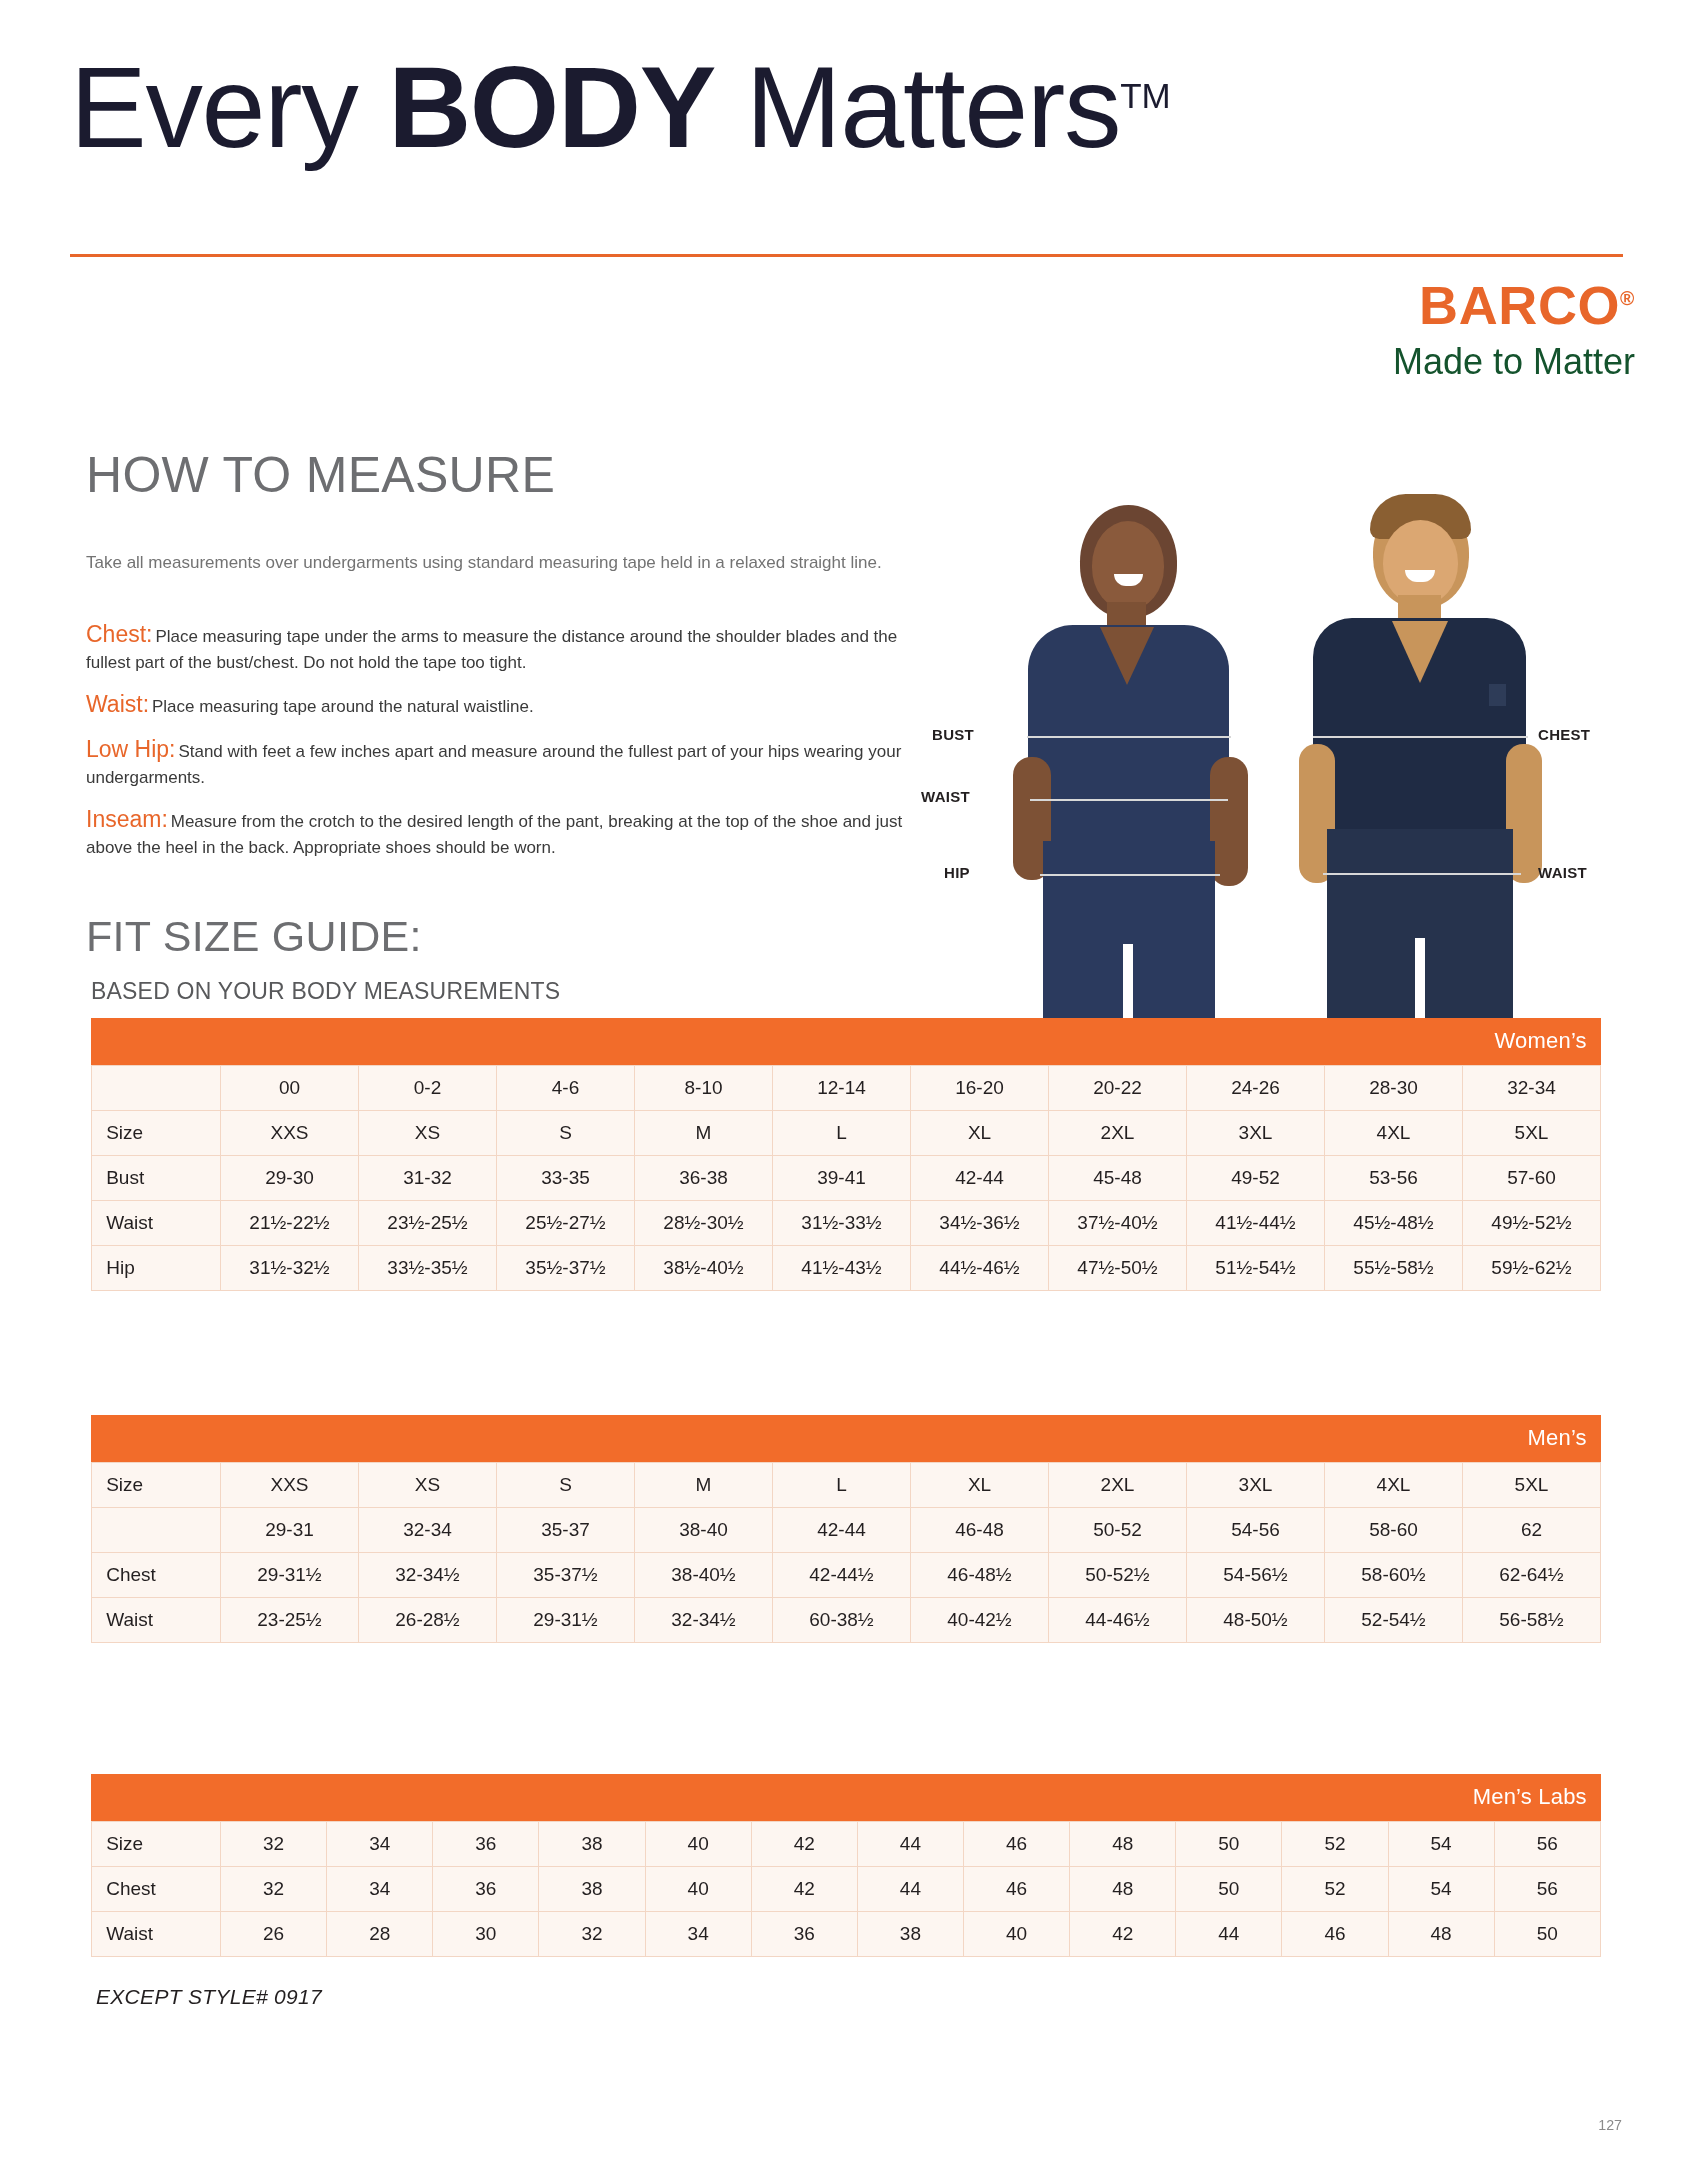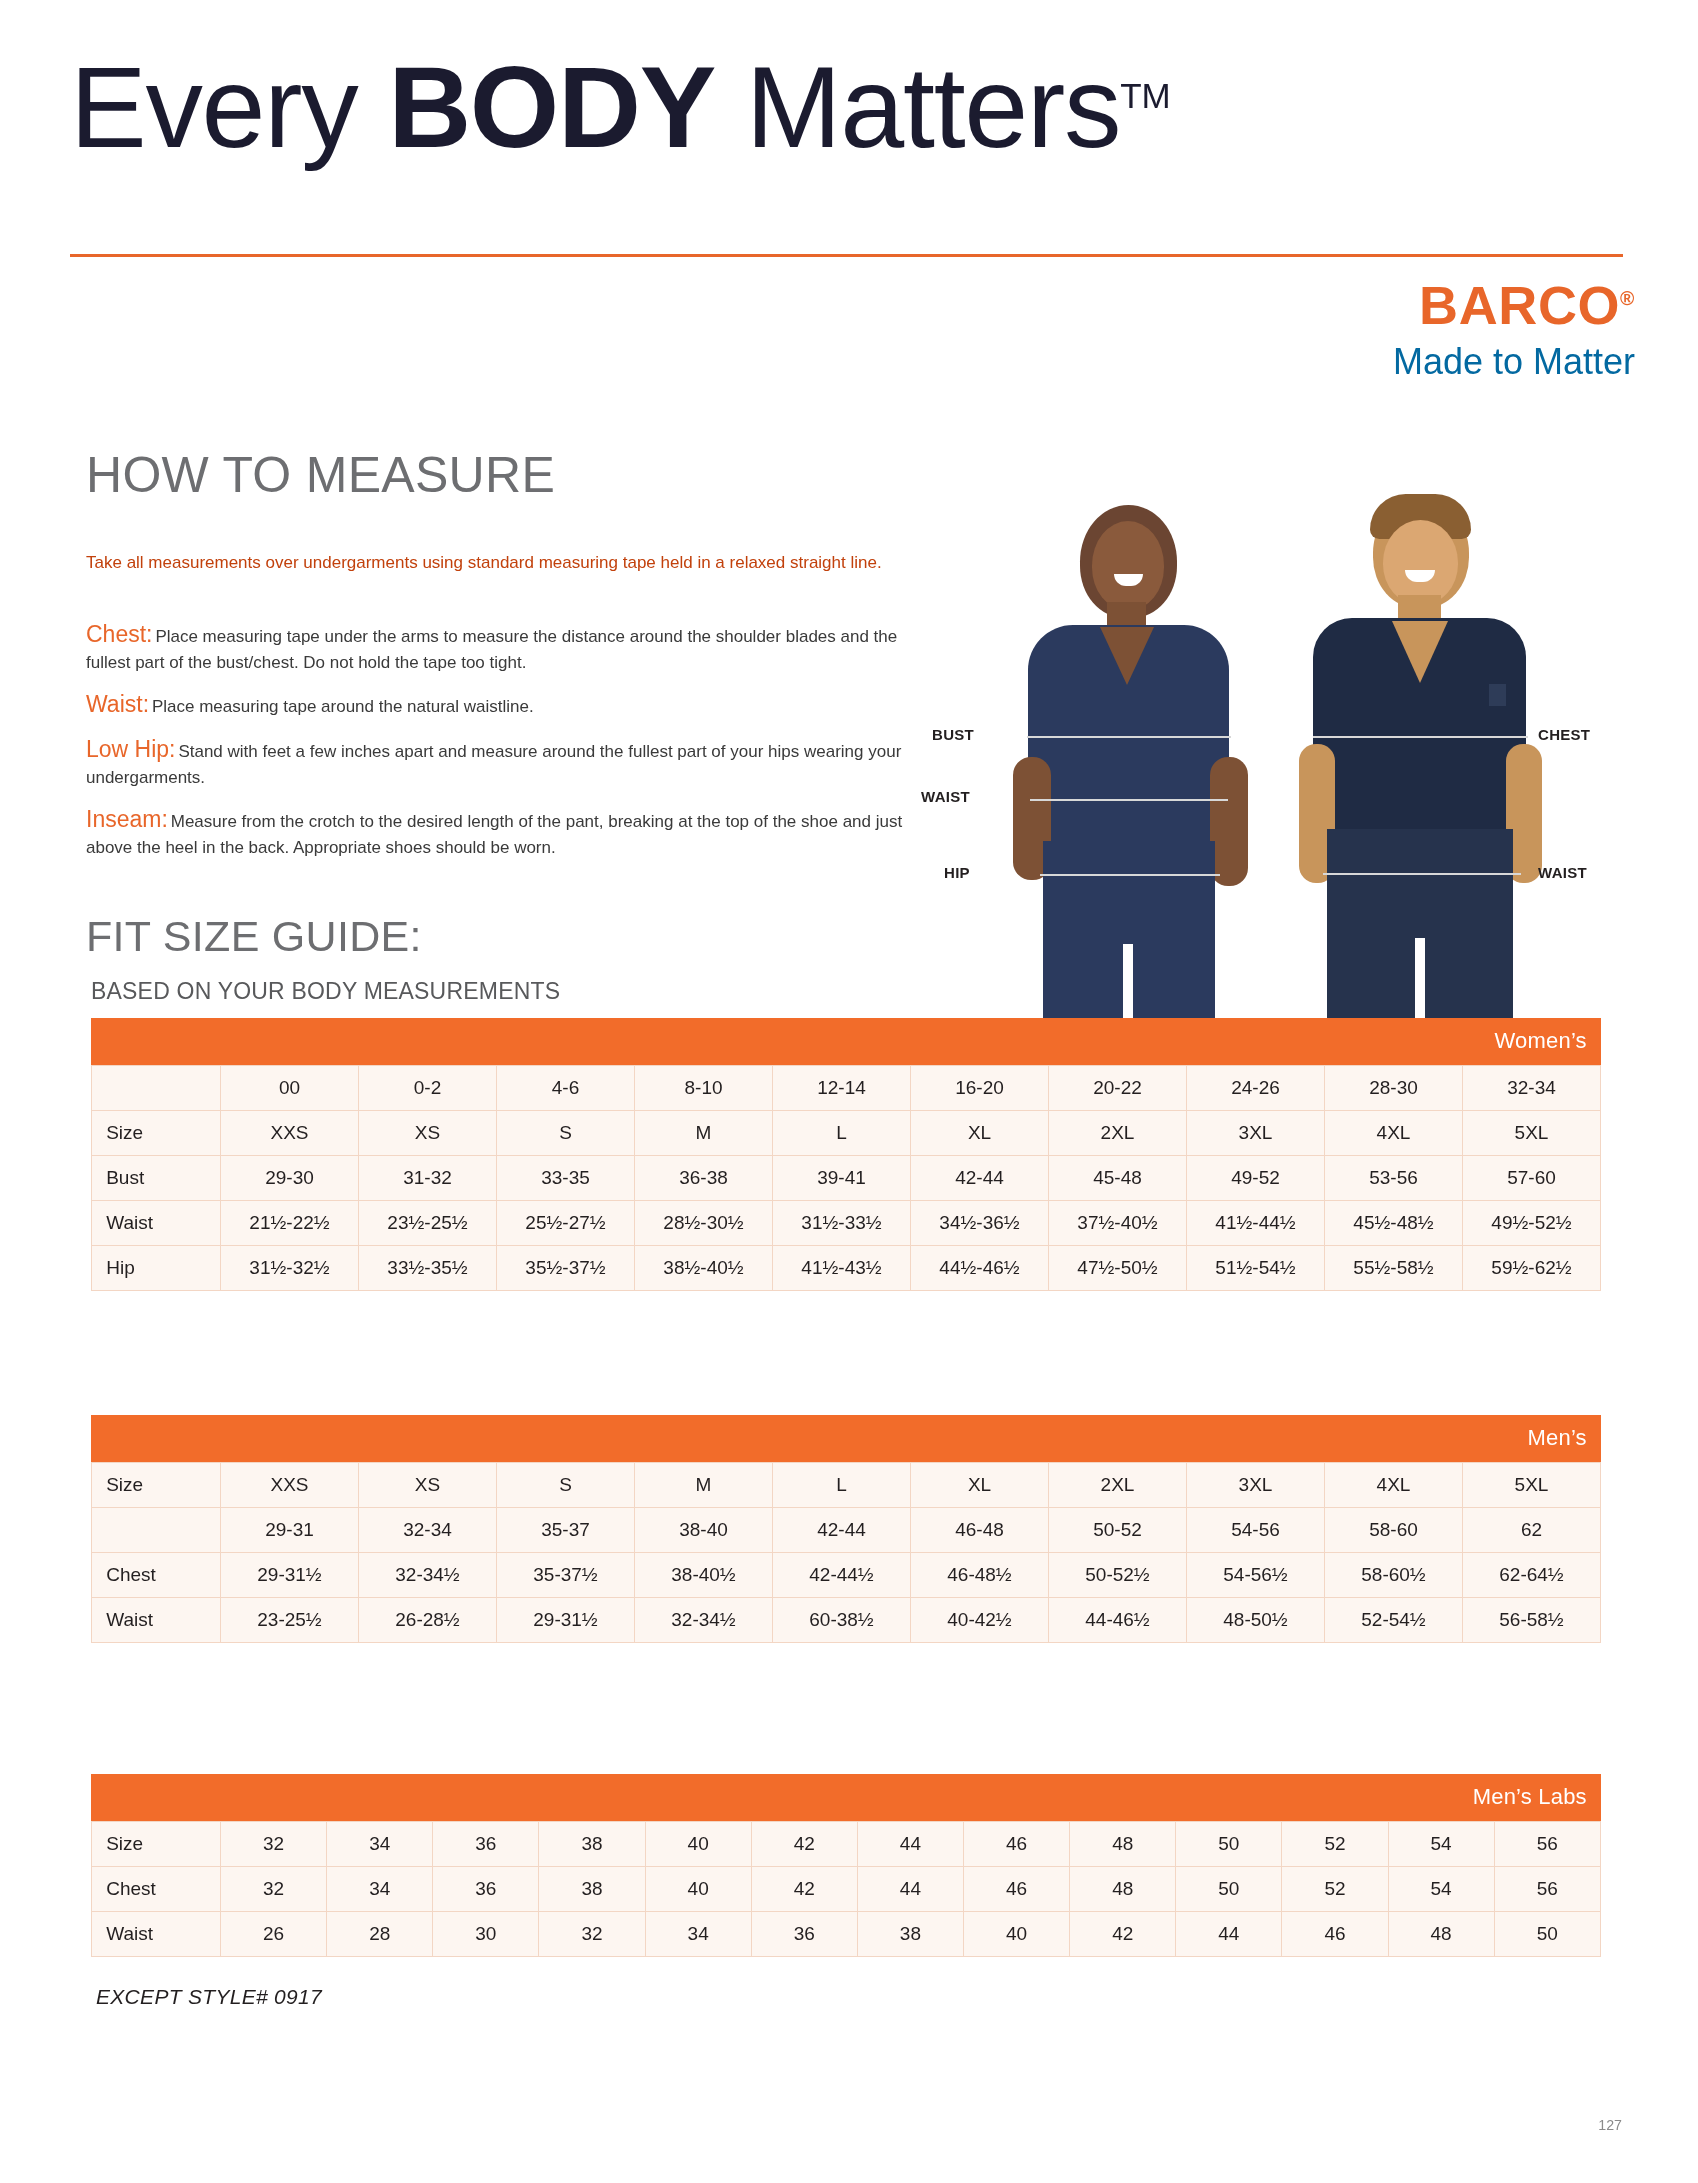--- a/index.html
+++ b/index.html
@@ -59,41 +59,41 @@
     letter-spacing: 0.6px;
     line-height: 1;
   }
   .barco-name .reg {
     font-size: 19.4px;
     vertical-align: super;
   }
   .barco-tag {
     margin-top: 9px;
     font-size: 36px;
-    color: #0369a1;
+    color: #14532d;
     font-weight: 400;
     letter-spacing: 0px;
   }
 
   
   .h1 {
     position: absolute;
     left: 86px; top: 446px;
     font-size: 50px;
     font-weight: 400;
     color: #6d6e71;
     letter-spacing: 0.3px;
   }
   .intro {
     position: absolute;
     left: 86px; top: 551px;
     width: 805px;
     font-size: 17px;
     line-height: 1.42;
-    color: #c2410c;
+    color: #737373;
   }
   .defs {
     position: absolute;
     left: 86px; top: 618px;
     width: 822px;
   }
   .def { margin-bottom: 13px; line-height: 1.42; }
   .def .term {
     color: #e8662a;
     font-size: 23px;

